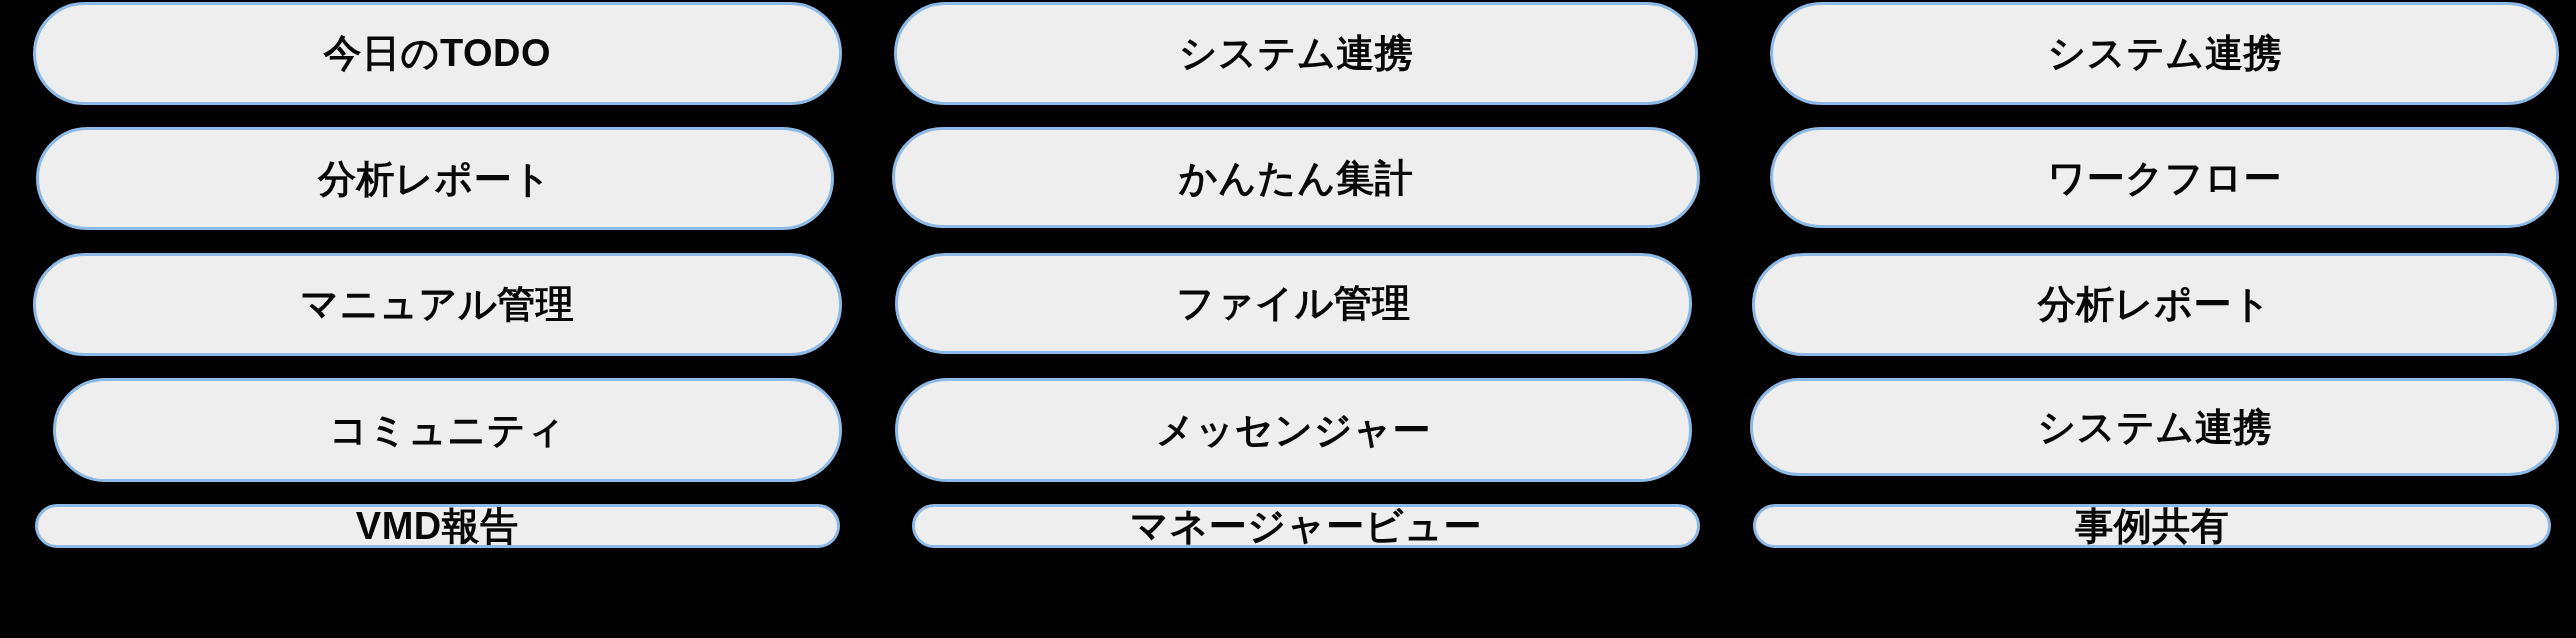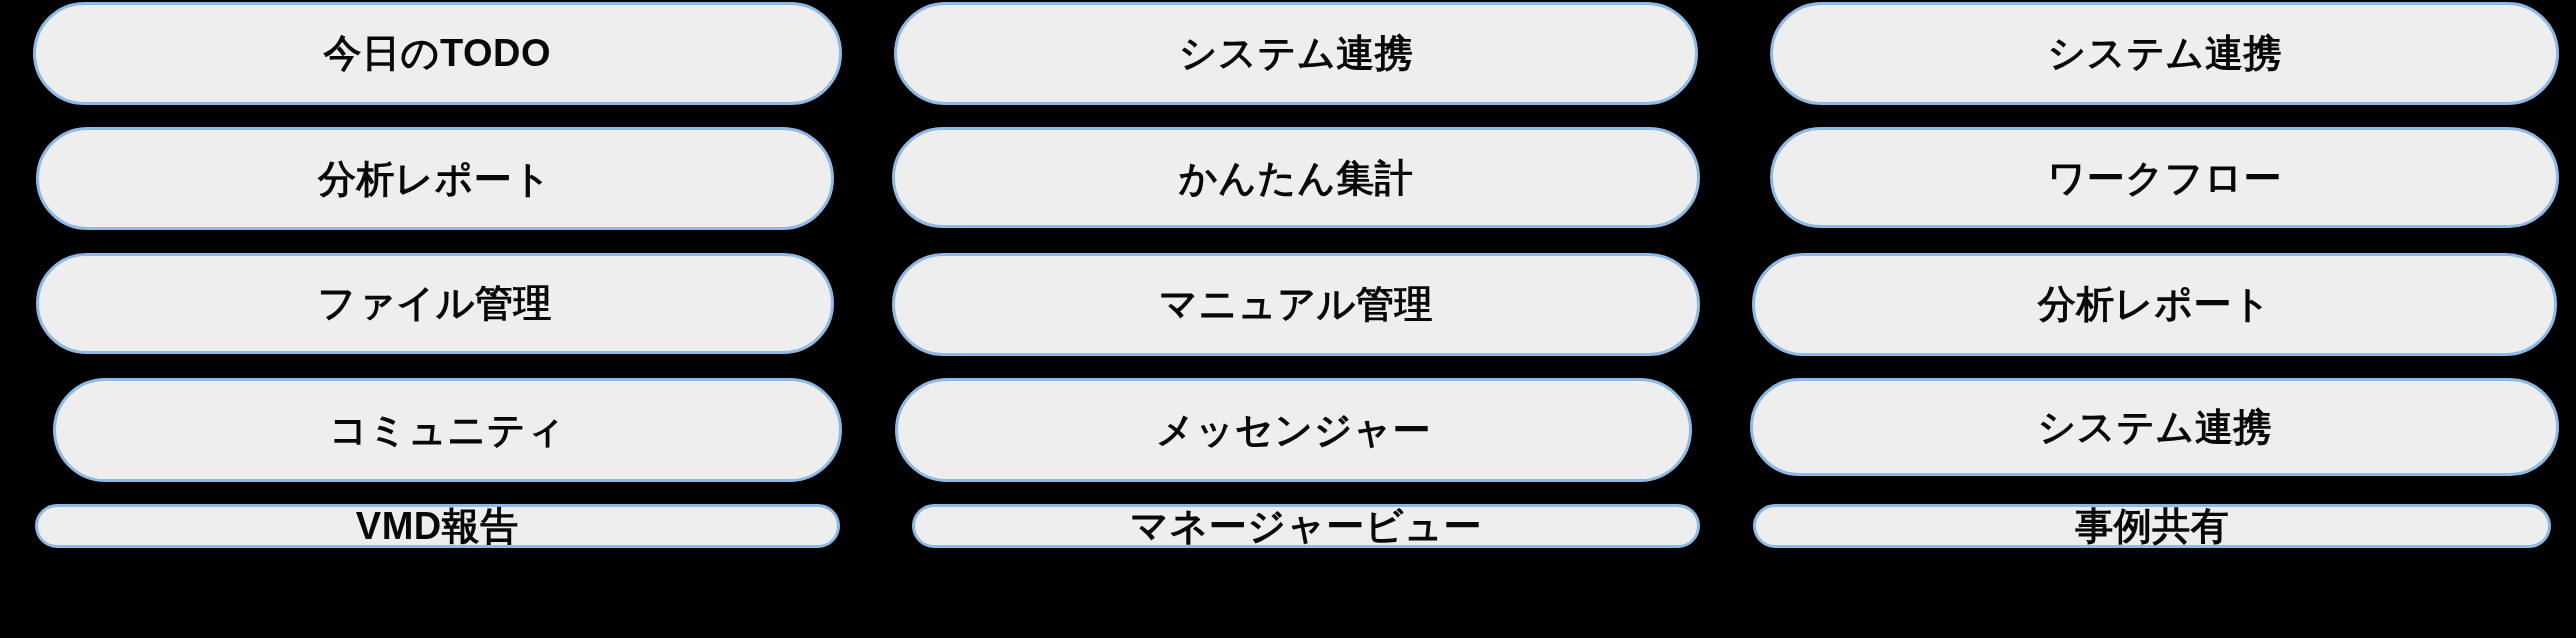--- a/index.html
+++ b/index.html
@@ -98,29 +98,29 @@
   <div class="cell row-1 col-0">
     <div class="pill">
       <span class="pill-label">かんたん集計</span>
     </div>
   </div>
   <div class="cell row-1 col-2">
     <div class="pill">
       <span class="pill-label">ワークフロー</span>
     </div>
   </div>
+  <div class="cell row-2 col-0">
+    <div class="pill">
+      <span class="pill-label">マニュアル管理</span>
+    </div>
+  </div>
+
   <div class="cell row-1 col-3">
     <div class="pill">
       <span class="pill-label">ファイル管理</span>
-    </div>
-  </div>
-
-  <div class="cell row-2 col-0">
-    <div class="pill">
-      <span class="pill-label">マニュアル管理</span>
     </div>
   </div>
   <div class="cell row-2 col-1">
     <div class="pill">
       <span class="pill-label">分析レポート</span>
     </div>
   </div>
   <div class="cell row-2 col-2">
     <div class="pill">
       <span class="pill-label">コミュニティ</span>

